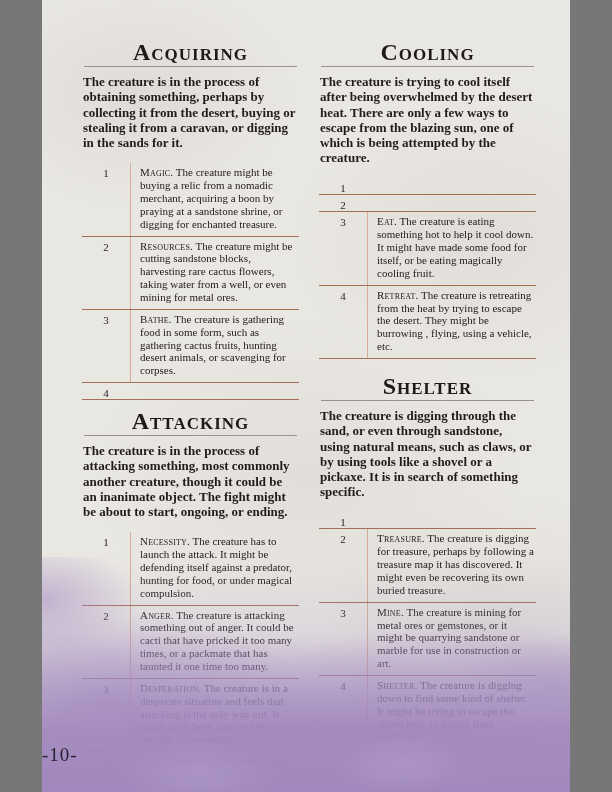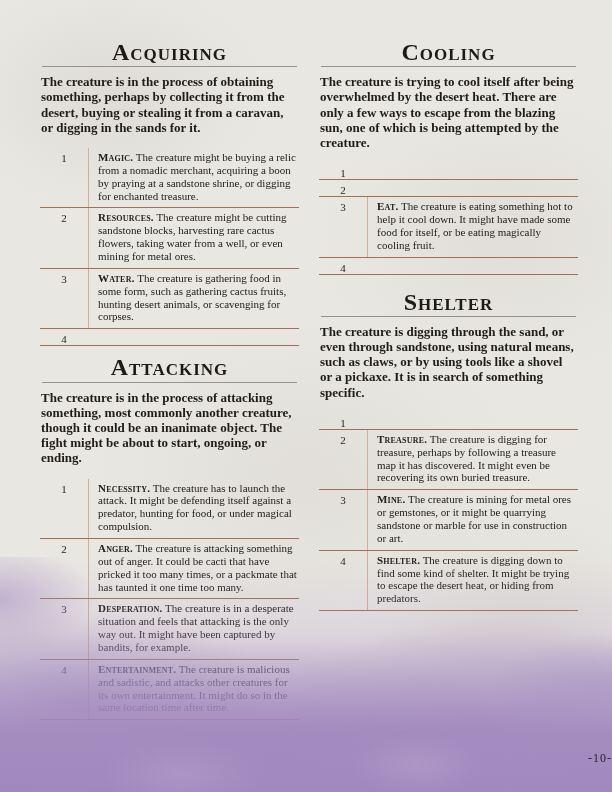--- a/index.html
+++ b/index.html
@@ -1,18 +1,18 @@
 <!DOCTYPE html>
 <html><head>
 <meta charset="utf-8">
 <style>
   html,body{margin:0;padding:0;background:#777;}
   .page{
     position:relative;
-    width:612px;height:792px;
+    width:528px;height:792px;
     margin:0 auto;
     background:#e9e7e2;
     overflow:hidden;
     font-family:"Liberation Serif","DejaVu Serif",serif;
     color:#211d1b;
   }
   
   .page::before{
     content:"";position:absolute;inset:0;pointer-events:none;
     background:
@@ -64,21 +64,21 @@
   .row .cell{
     flex:1;
     border-left:1px solid #d6ac93;
     padding:3px 2px 5px 9px;
     font-size:11px;
     line-height:1.17;
     color:#24201e;
   }
   .term{
     font-variant:small-caps;
-    font-weight:700;
+    font-weight:400;
     letter-spacing:.2px;
     margin-top:44px;
   }
   .spacer-sm{height:6px;}
   
   .wash{
     position:absolute;left:0;right:0;bottom:0;height:235px;
     pointer-events:none;
     background:
       radial-gradient(130px 80px at 0% 18%, rgba(166,142,194,.55), transparent 72%),
@@ -90,22 +90,22 @@
       radial-gradient(110px 45px at 30% 92%, rgba(210,198,228,.3), transparent 75%),
       linear-gradient(to bottom,
         rgba(165,141,193,0) 0%,
         rgba(165,141,193,.18) 32%,
         rgba(163,138,191,.55) 55%,
         rgba(160,134,188,.92) 74%,
         #a087bd 100%);
   }
   .footer{
     position:absolute;left:0;right:0;bottom:26px;
-    text-align:right;
-    font-size:12px;
+    text-align:left;
+    font-size:19px;
     letter-spacing:1px;
     color:#272231;
   }
 </style>
 </head>
 <body>
 
 <div class="page">
 
   <div class="content">
@@ -120,21 +120,21 @@
           <div class="row">
             <div class="num">1</div>
             <div class="cell"><span class="term">Magic.</span> <span>The creature might be buying a relic from a nomadic merchant, acquiring a boon by praying at a sandstone shrine, or digging for enchanted treasure.</span></div>
           </div>
           <div class="row">
             <div class="num">2</div>
             <div class="cell"><span class="term">Resources.</span> <span>The creature might be cutting sandstone blocks, harvesting rare cactus flowers, taking water from a well, or even mining for metal ores.</span></div>
           </div>
           <div class="row">
             <div class="num">3</div>
-            <div class="cell"><span class="term">Water.</span> <span>The creature is gathering food in some form, such as gathering cactus fruits, hunting desert animals, or scavenging for corpses.</span></div>
+            <div class="cell"><span class="term">Bathe.</span> <span>The creature is gathering food in some form, such as gathering cactus fruits, hunting desert animals, or scavenging for corpses.</span></div>
           </div>
           <div class="row">
             <div class="num">4</div>
           </div>
         </div>
       </div>
 
       <div class="section">
         <h2 class="section-title">Attacking</h2>
         <hr class="title-rule">
@@ -173,20 +173,21 @@
           </div>
           <div class="row">
             <div class="num">2</div>
           </div>
           <div class="row">
             <div class="num">3</div>
             <div class="cell"><span class="term">Eat.</span> <span>The creature is eating something hot to help it cool down. It might have made some food for itself, or be eating magically cooling fruit.</span></div>
           </div>
           <div class="row">
             <div class="num">4</div>
+            <div class="cell"><span class="term">Retreat.</span> <span>The creature is retreating from the heat by trying to escape the desert. They might be burrowing , flying, using a vehicle, etc.</span></div>
           </div>
         </div>
       </div>
 
       <div class="spacer-sm"></div>
 
       <div class="section">
         <h2 class="section-title">Shelter</h2>
         <hr class="title-rule">
         <p class="intro">The creature is digging through the sand, or even through sandstone, using natural means, such as claws, or by using tools like a shovel or a pickaxe. It is in search of something specific.</p>

